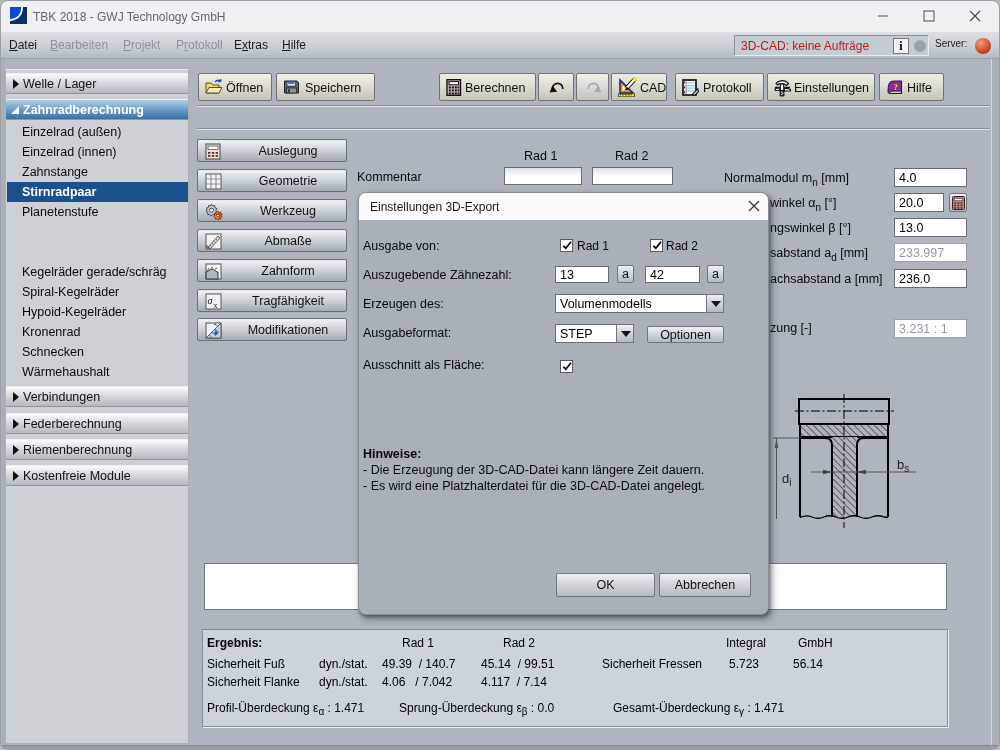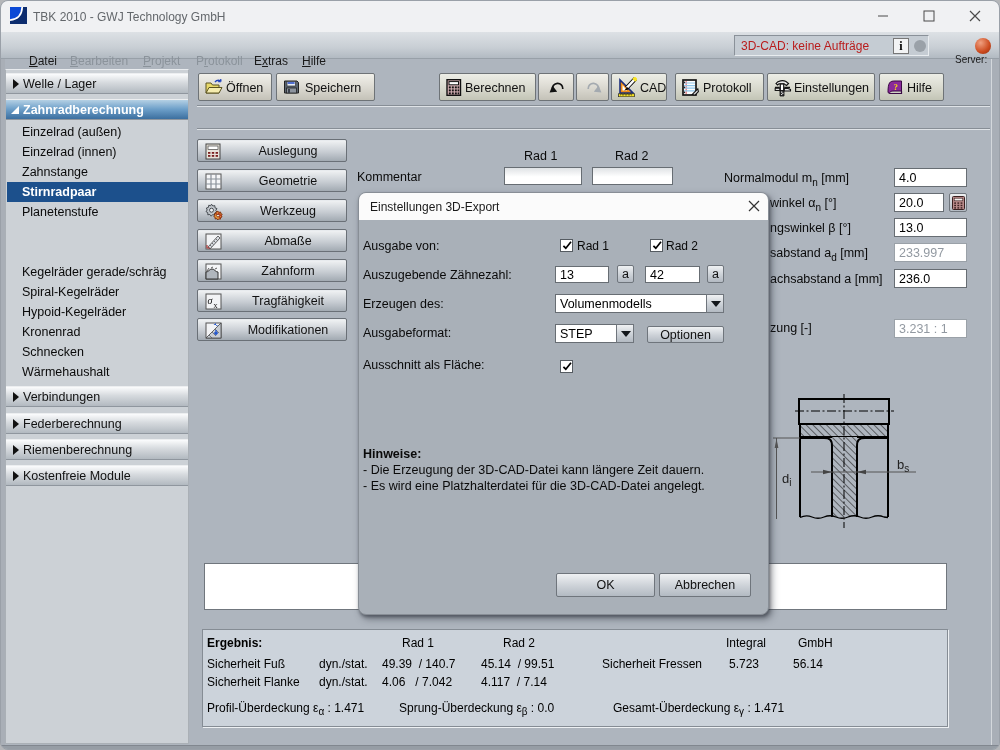--- a/index.html
+++ b/index.html
@@ -10,21 +10,21 @@
   border:1px solid #9aa0a8; }
 .abs { position:absolute; }
 
 #titlebar { position:absolute; left:0; top:0; width:1000px; height:31px; background:#f0f1f3; }
 #titletext { position:absolute; left:32px; top:9px; font-size:12px; color:#63676b; }
 .winbtn { position:absolute; top:0; width:46px; height:31px; color:#4a4a4a; }
 
 #menubar { position:absolute; left:0; top:31px; width:1000px; height:27px;
   background:linear-gradient(#dde1e5, #c8ced4 60%, #b2bac2);
   border-bottom:1px solid #98a0a8; }
-.menuitem { position:absolute; top:22px; font-size:12px; color:#1a1a1a;margin-left:20px; }
+.menuitem { position:absolute; top:6px; font-size:12px; color:#1a1a1a; }
 .menuitem.dis { color:#8b939b; }
 .menuitem u { text-decoration:underline; }
 
 #sidebar { position:absolute; left:4px; top:68px; width:184px; height:675px;
   background:#ccd1d6; border:1px solid #aab0b6; border-top-color:#e8ebee; }
 .navhead { position:absolute; left:0px; width:182px; height:21px;
   background:linear-gradient(#fbfcfd, #d6dade 45%, #b2b9c0);
   border-top:1px solid #eceef0; border-bottom:1px solid #8f969e;
   font-size:12.5px; color:#111; line-height:21px; white-space:nowrap; }
 .navhead .tri { position:absolute; left:7px; top:5px; width:0; height:0;
@@ -83,21 +83,21 @@
 </head>
 <body>
 <div id="win">
 
   <div id="titlebar">
     <svg class="abs" style="left:9px;top:6px" width="17" height="17" viewBox="0 0 17 17">
         <rect x="0" y="0" width="17" height="17" fill="#0c2c6e"></rect>
         <path d="M0 0 L11.8 0 Q11.3 11.5 0 12.6 Z" fill="#0b49d6"></path>
         <path d="M12.2 0 Q11.8 12 0 13.1" fill="none" stroke="#fff" stroke-width="1.7"></path>
       </svg>
-    <div id="titletext">TBK 2010 - GWJ Technology GmbH</div>
+    <div id="titletext">TBK 2018 - GWJ Technology GmbH</div>
     <div class="winbtn" style="left:859px"><svg width="46" height="31">
           <line x1="18" y1="15" x2="28" y2="15" stroke="#4a4a4a" stroke-width="1"></line>
         </svg></div>
     <div class="winbtn" style="left:905px"><svg width="46" height="31">
           <rect x="18" y="10" width="10" height="10" fill="none" stroke="#4a4a4a" stroke-width="1"></rect>
         </svg></div>
     <div class="winbtn" style="left:951px"><svg width="46" height="31">
           <path d="M18 10 L28 20 M28 10 L18 20" stroke="#4a4a4a" stroke-width="1.2"></path>
         </svg></div>
   </div>

